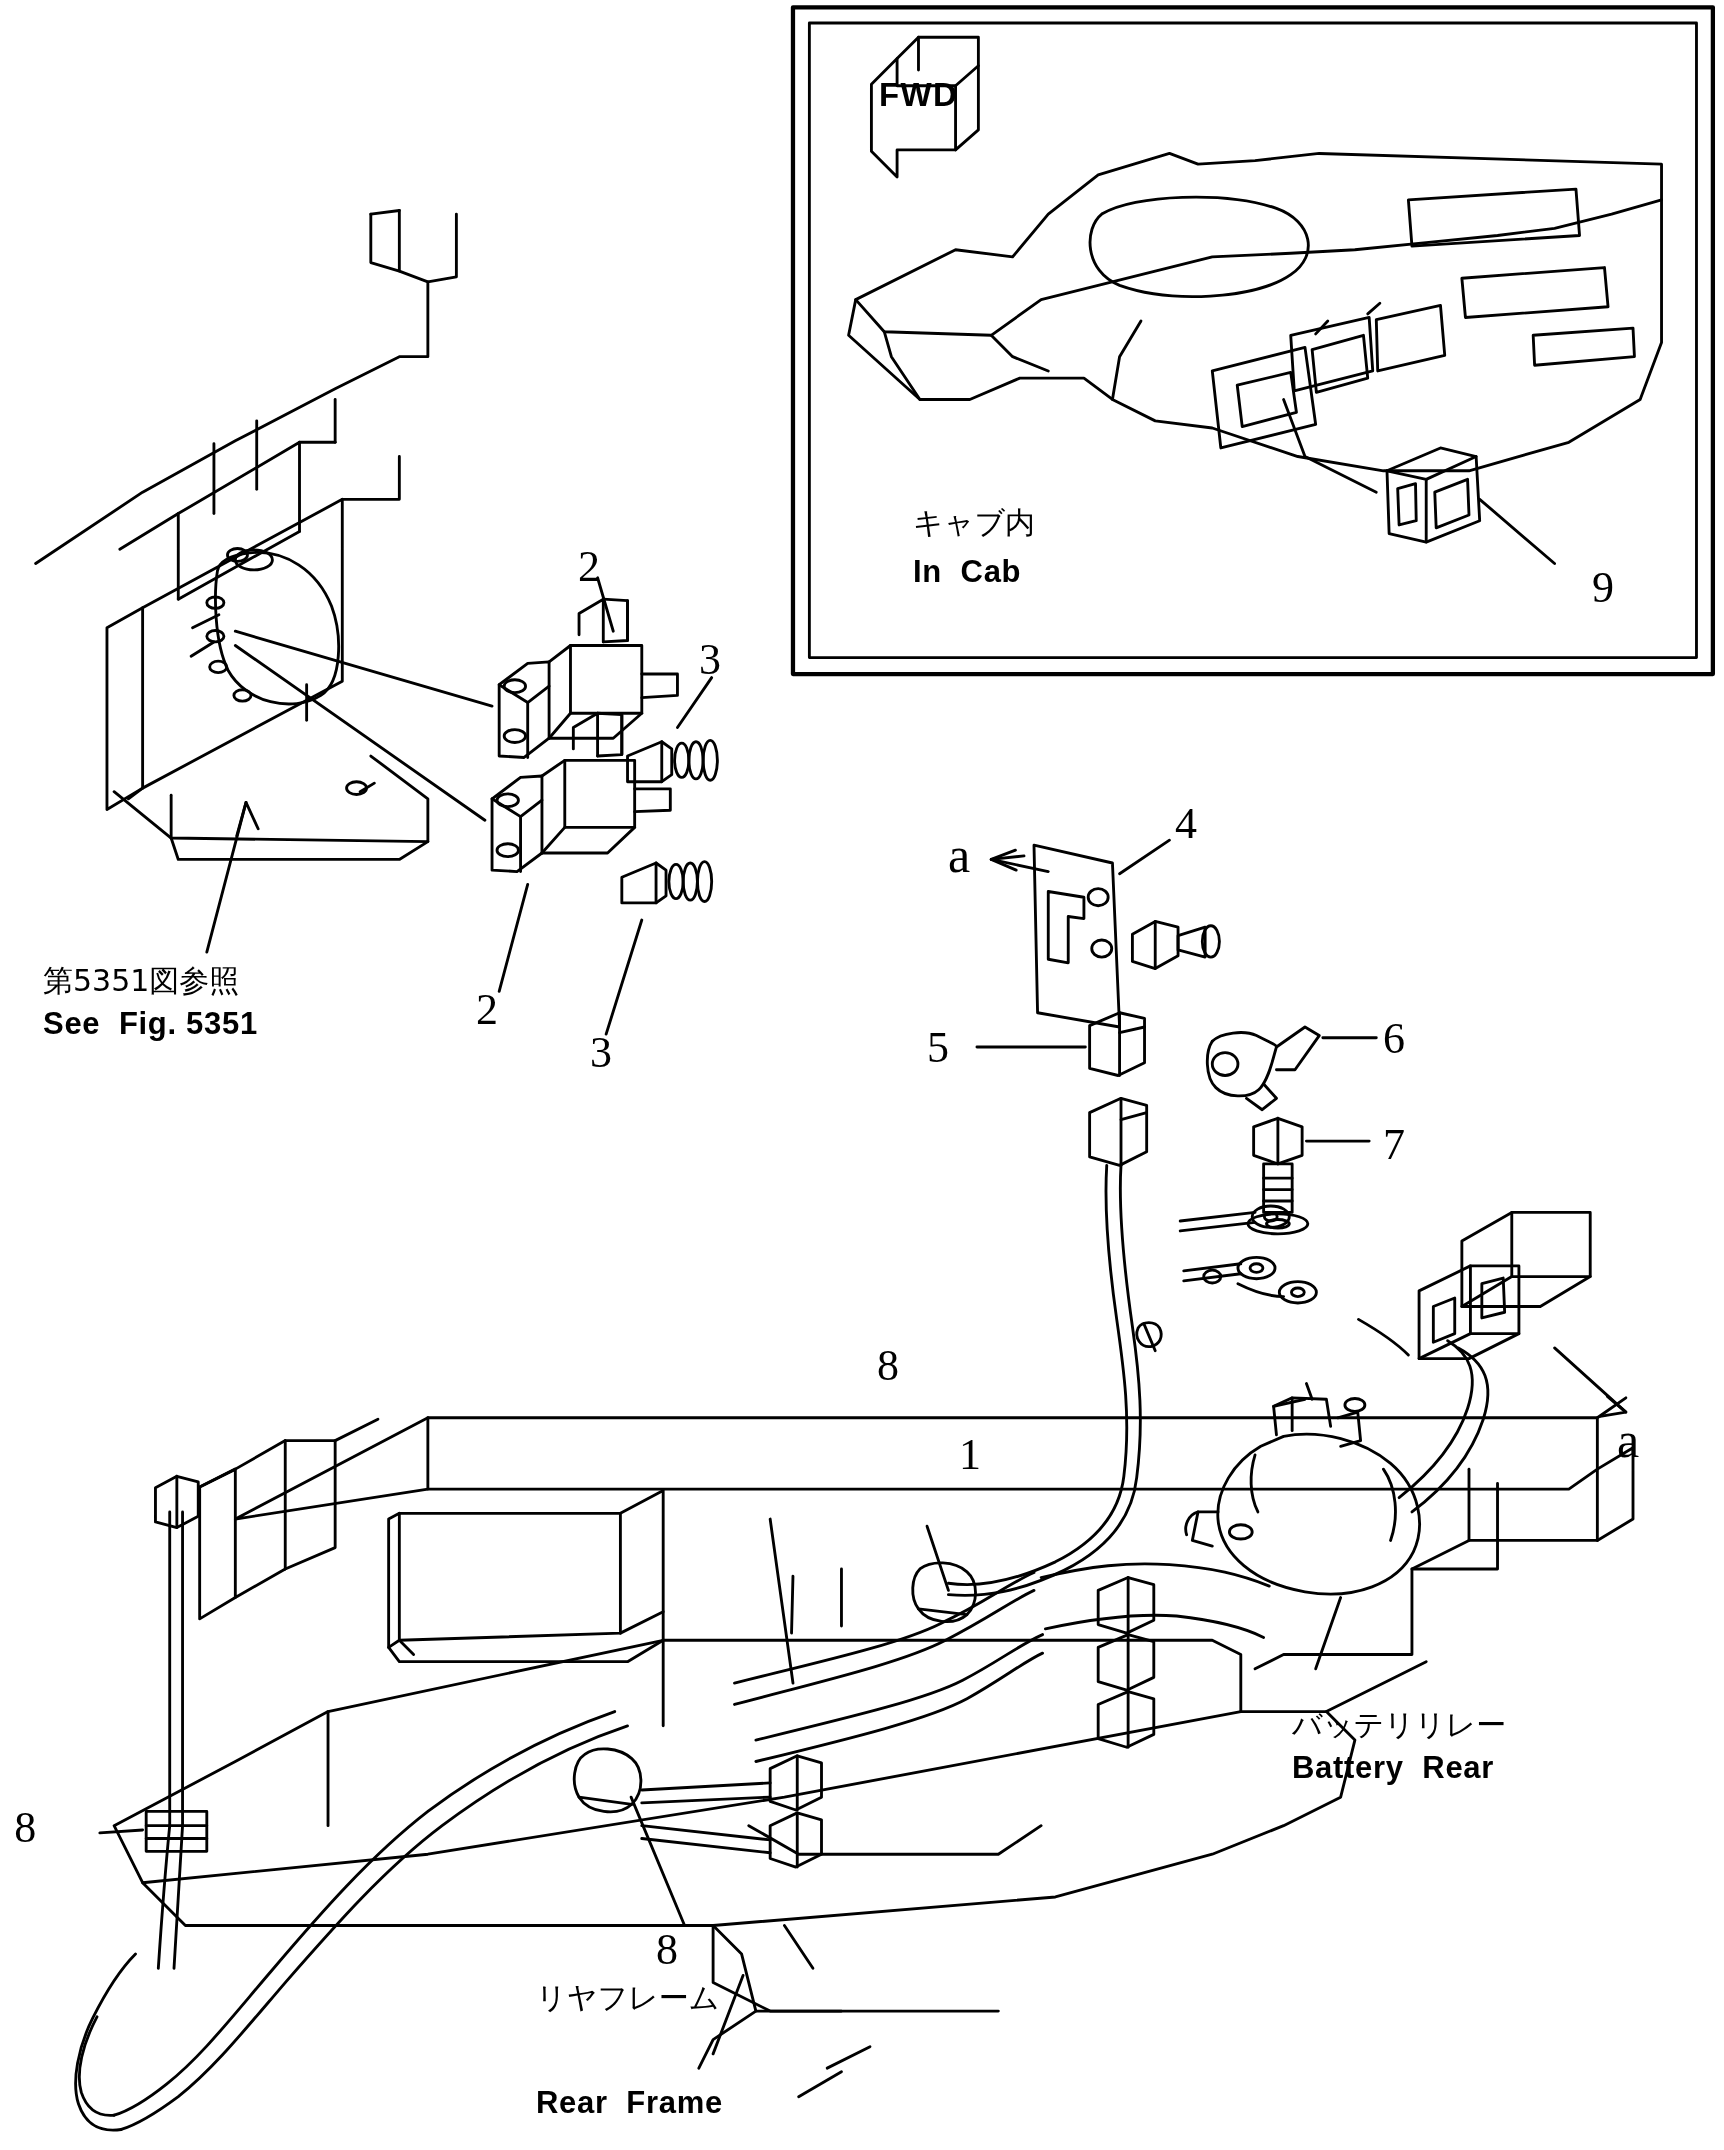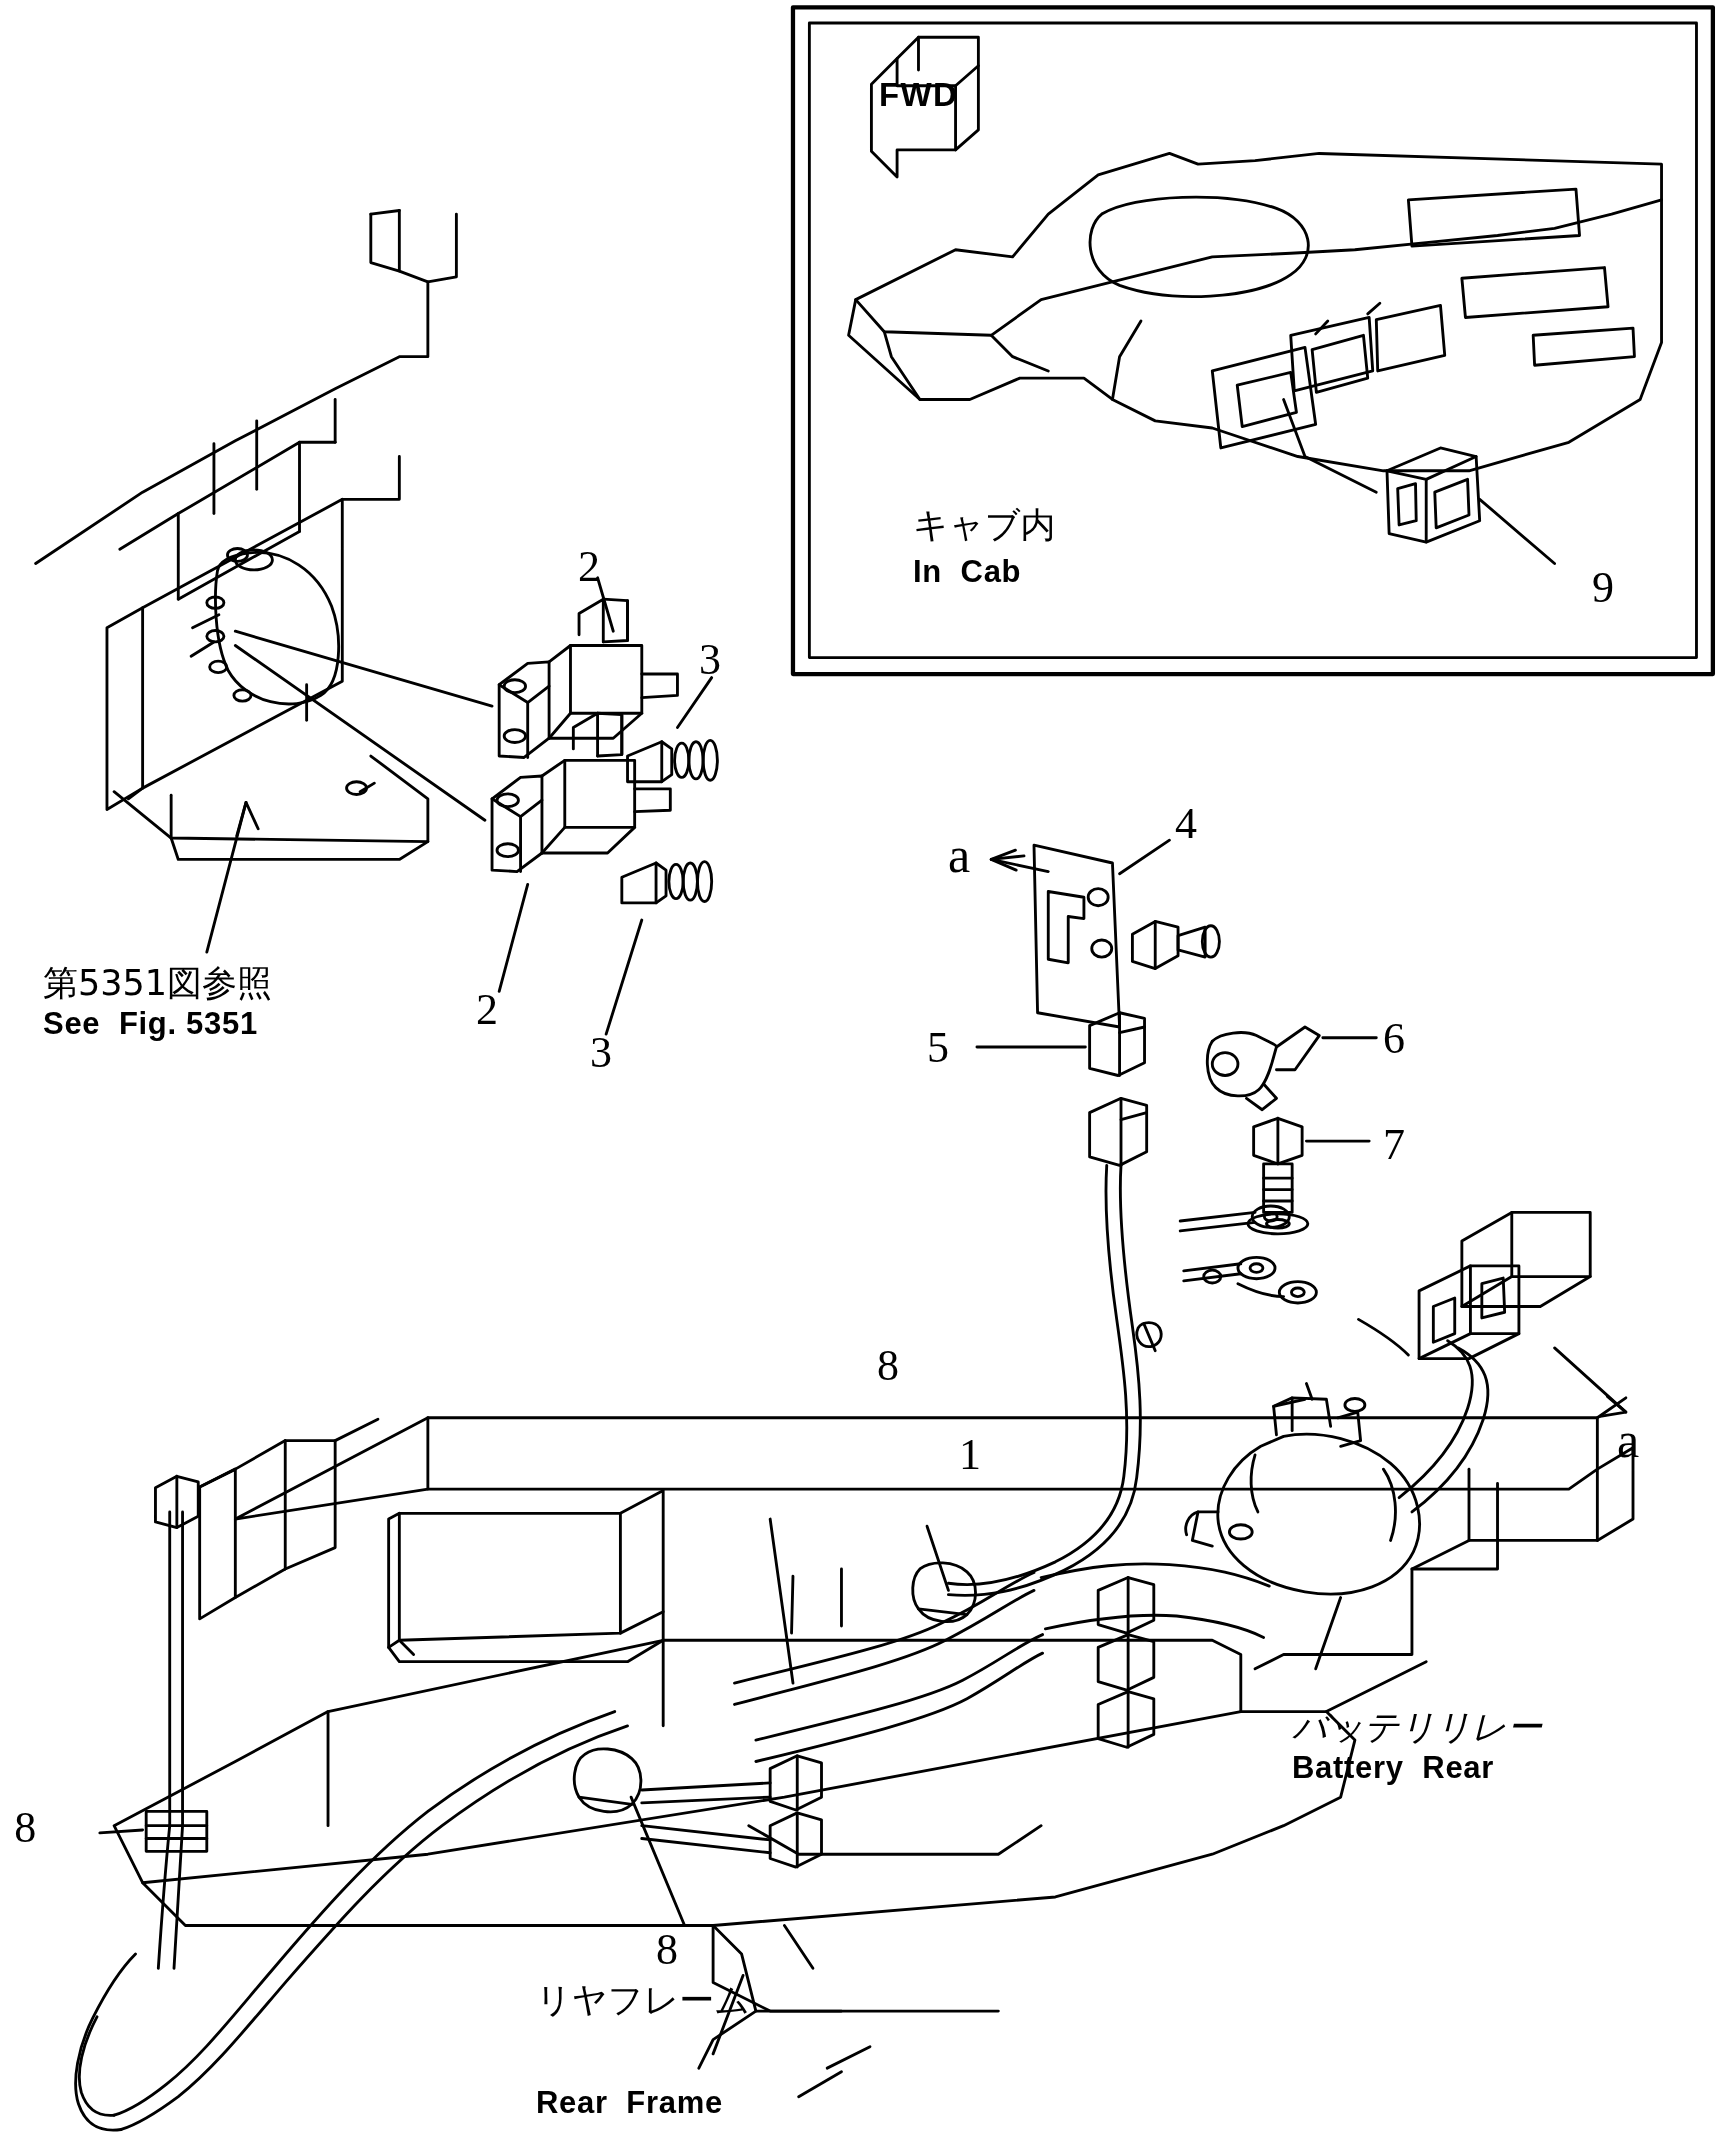--- a/index.html
+++ b/index.html
@@ -35,21 +35,21 @@
   .callout {
     font-size: 44px;
     font-weight: 400;
     font-family: "Liberation Serif", serif;
   }
   .callout-a {
     font-size: 50px;
     font-family: "Liberation Serif", serif;
   }
   .cap-jp {
-    font-size: 35px;
+    font-size: 30px;
     font-family: "DejaVu Sans", sans-serif;
   }
   .cap-en {
     font-size: 31px;
     font-weight: 700;
     font-family: "Liberation Sans", sans-serif;
     letter-spacing: 0.7px;
   }
   .fwd-text {
     font-size: 33px;
@@ -415,20 +415,20 @@
   <div class="lbl callout" style="left:927px; top:1023px;">5</div>
   <div class="lbl callout" style="left:1383px; top:1014px;">6</div>
   <div class="lbl callout" style="left:1383px; top:1120px;">7</div>
 
   <div class="lbl callout" style="left:877px; top:1341px;">8</div>
   <div class="lbl callout" style="left:959px; top:1430px;">1</div>
   <div class="lbl callout-a" style="left:1617px; top:1412px;">a</div>
   <div class="lbl callout" style="left:14.3px; top:1803px;">8</div>
   <div class="lbl callout" style="left:656px; top:1925px;">8</div>
 
-  <div class="lbl cap-jp" style="left:1292px; top:1708px;font-style:italic;">バッテリリレー</div>
+  <div class="lbl cap-jp" style="left:1292px; top:1708px;">バッテリリレー</div>
   <div class="lbl cap-en" style="left:1292px; top:1751px;">Battery  Rear</div>
 
   <div class="lbl cap-jp" style="left:536px; top:1981px;">リヤフレーム</div>
   <div class="lbl cap-en" style="left:536px; top:2086px;text-align:center;">Rear  Frame</div>
 
 </div>
 
 
 </body></html>

